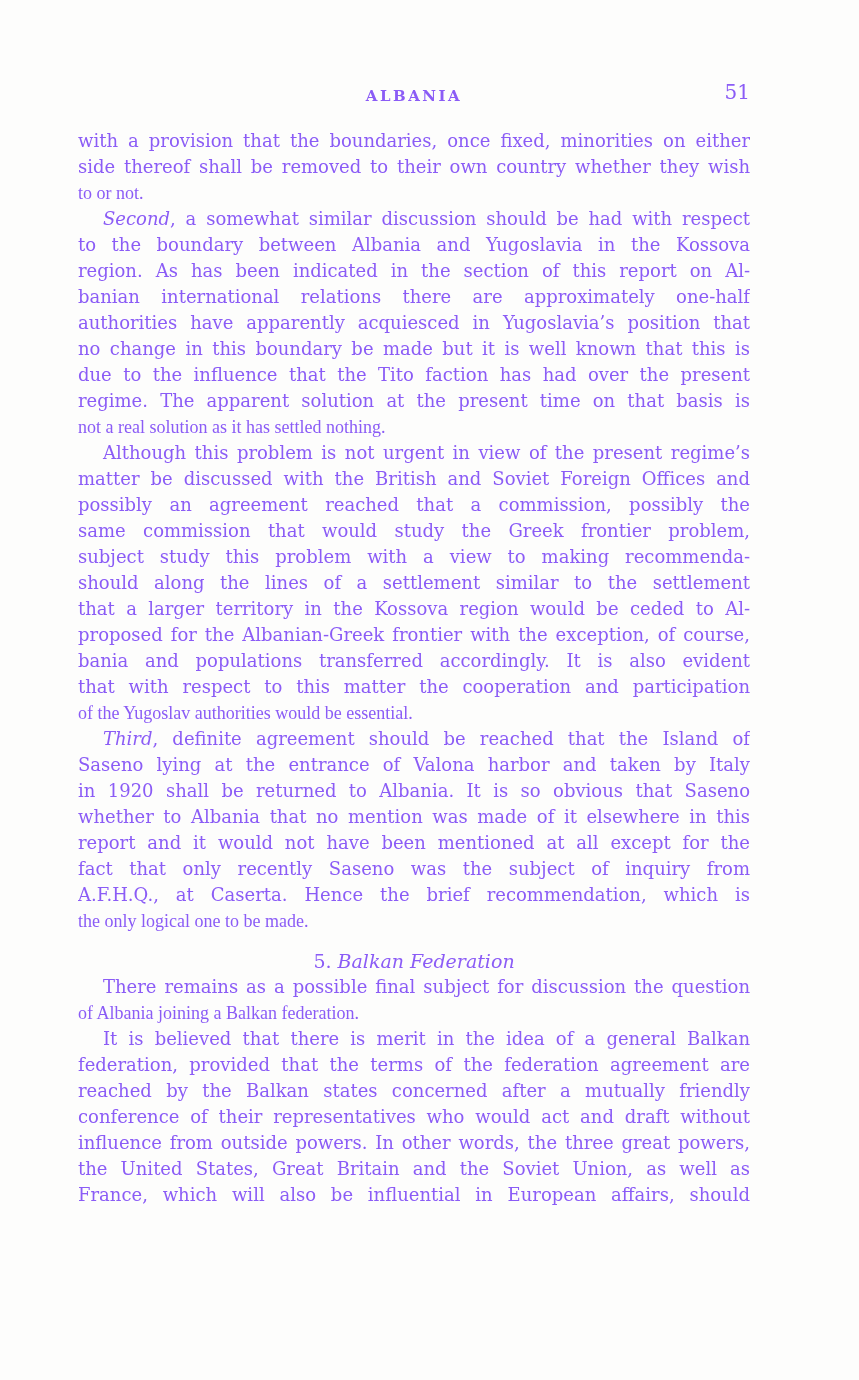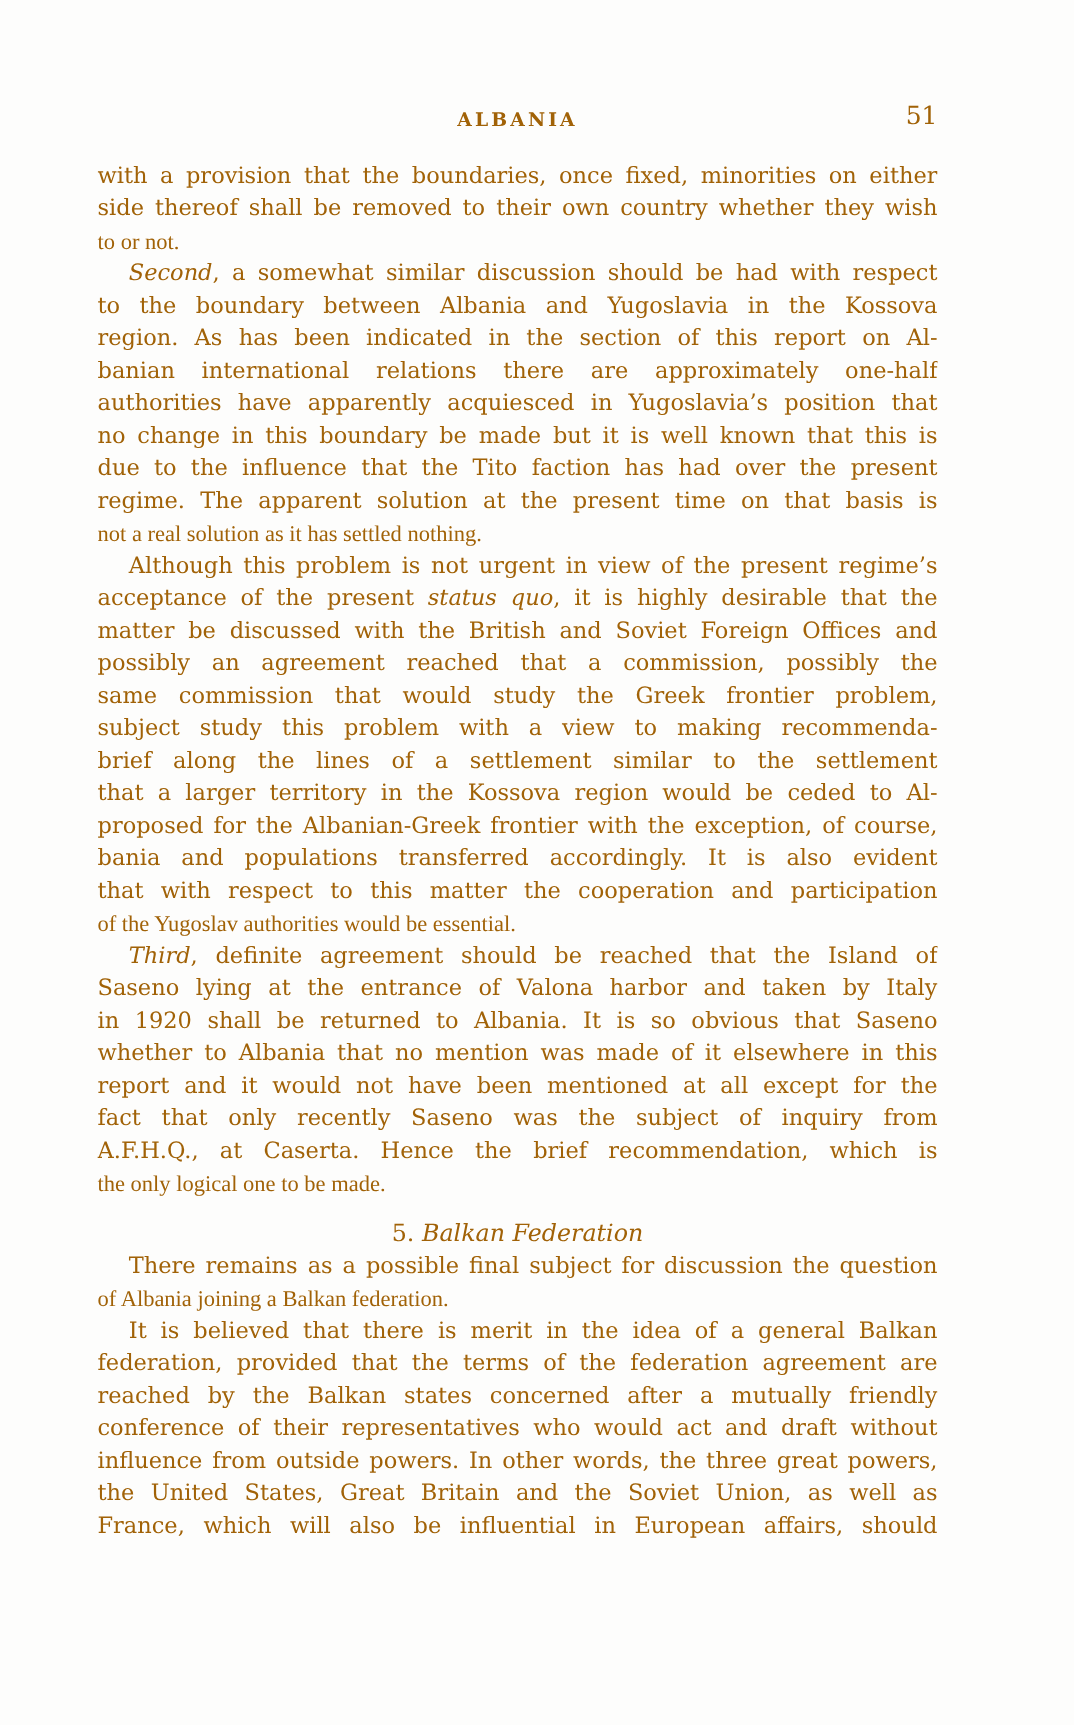--- a/index.html
+++ b/index.html
@@ -6,21 +6,21 @@
     margin: 0;
     padding: 0;
     background: #ffffff;
   }
   .page {
     position: relative;
     width: 859px;
     height: 1380px;
     background: #fdfdfc;
     font-family: "DejaVu Serif", "Liberation Serif", serif;
-    color: #a16207;
+    color: #8b5cf6;
     overflow: hidden;
   }
   .content {
     position: absolute;
     left: 78px;
     top: 84px;
     width: 672px;
   }
   .header-row {
     position: relative;
@@ -91,26 +91,25 @@
           <div class="line">region.  As has been indicated in the section of this report on Al-</div>
           <div class="line">banian international relations there are approximately one-half</div>
           <div class="line">authorities have apparently acquiesced in Yugoslavia’s position that</div>
           <div class="line">no change in this boundary be made but it is well known that this is</div>
           <div class="line">due to the influence that the Tito faction has had over the present</div>
           <div class="line">regime.  The apparent solution at the present time on that basis is</div>
           <div class="line last">not a real solution as it has settled nothing.</div>
         </div>
         <div class="paragraph">
           <div class="line indent">Although this problem is not urgent in view of the present regime’s</div>
-          <div class="line">acceptance of the present <i>status quo</i>, it is highly desirable that the</div>
           <div class="line">matter be discussed with the British and Soviet Foreign Offices and</div>
           <div class="line">possibly an agreement reached that a commission, possibly the</div>
           <div class="line">same commission that would study the Greek frontier problem,</div>
           <div class="line">subject study this problem with a view to making recommenda-</div>
-          <div class="line">brief along the lines of a settlement similar to the settlement</div>
+          <div class="line">should along the lines of a settlement similar to the settlement</div>
           <div class="line">that a larger territory in the Kossova region would be ceded to Al-</div>
           <div class="line">proposed for the Albanian-Greek frontier with the exception, of course,</div>
           <div class="line">bania and populations transferred accordingly.  It is also evident</div>
           <div class="line">that with respect to this matter the cooperation and participation</div>
           <div class="line last">of the Yugoslav authorities would be essential.</div>
         </div>
         <div class="paragraph">
           <div class="line indent"><i>Third</i>, definite agreement should be reached that the Island of</div>
           <div class="line">Saseno lying at the entrance of Valona harbor and taken by Italy</div>
           <div class="line">in 1920 shall be returned to Albania.  It is so obvious that Saseno</div>

